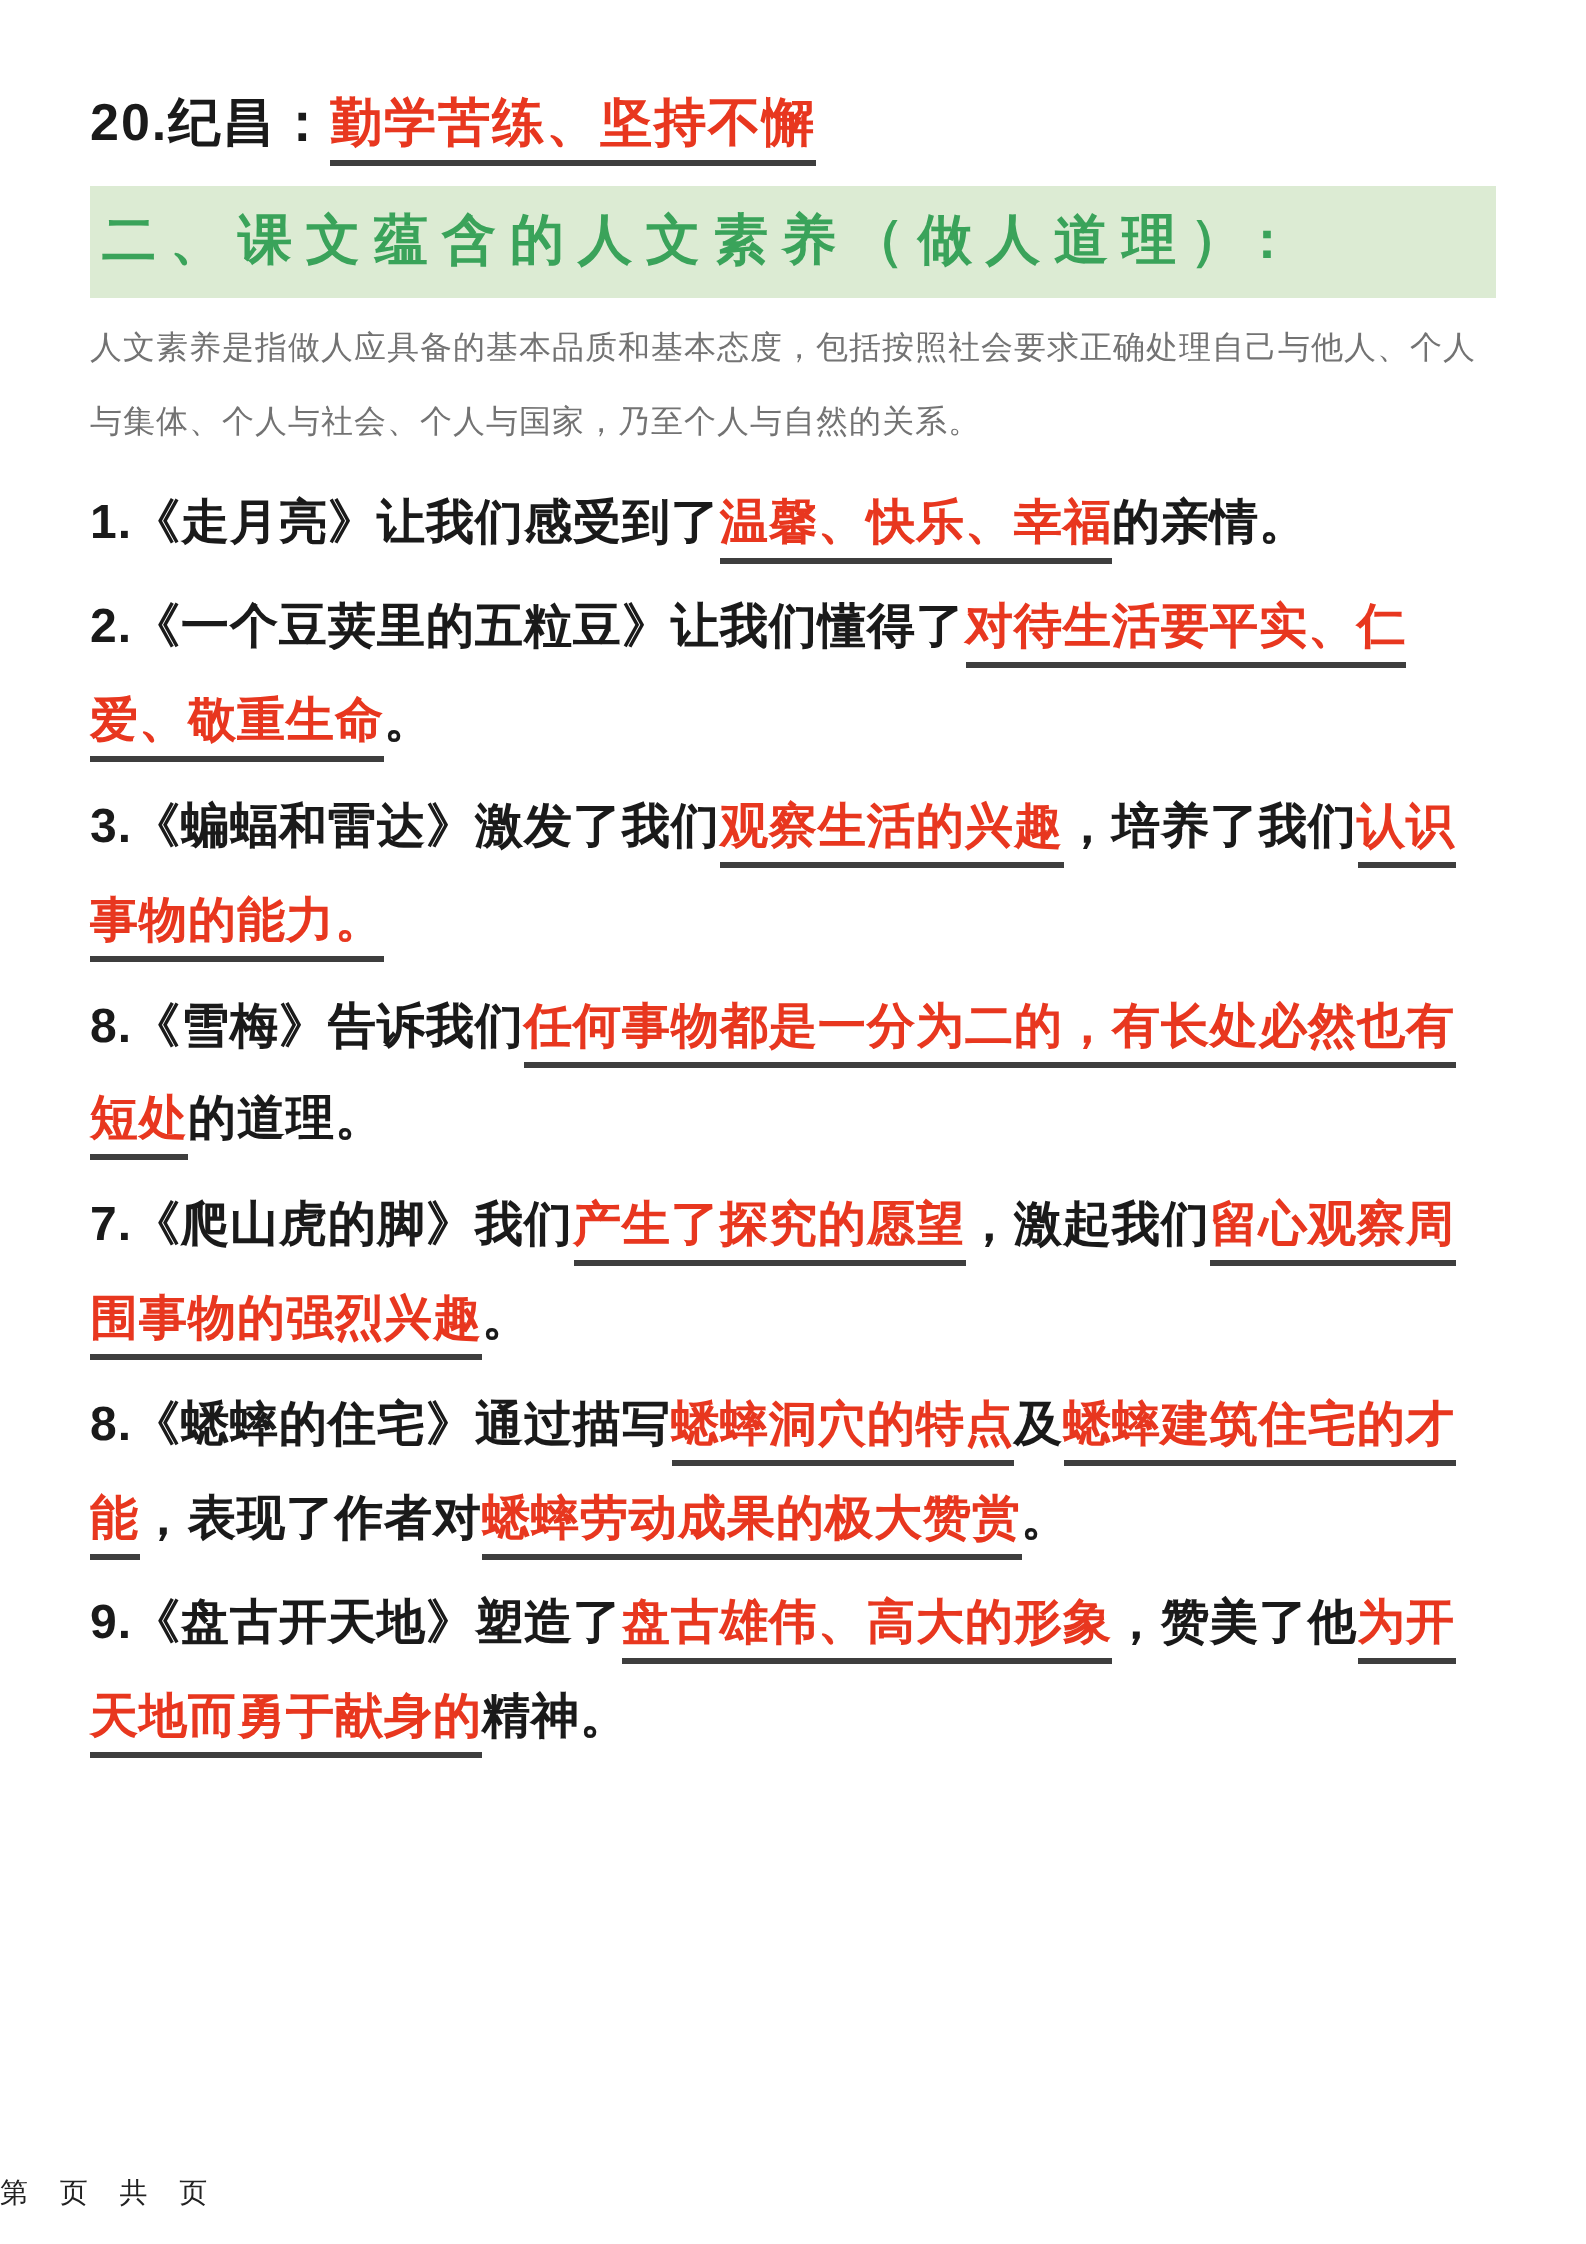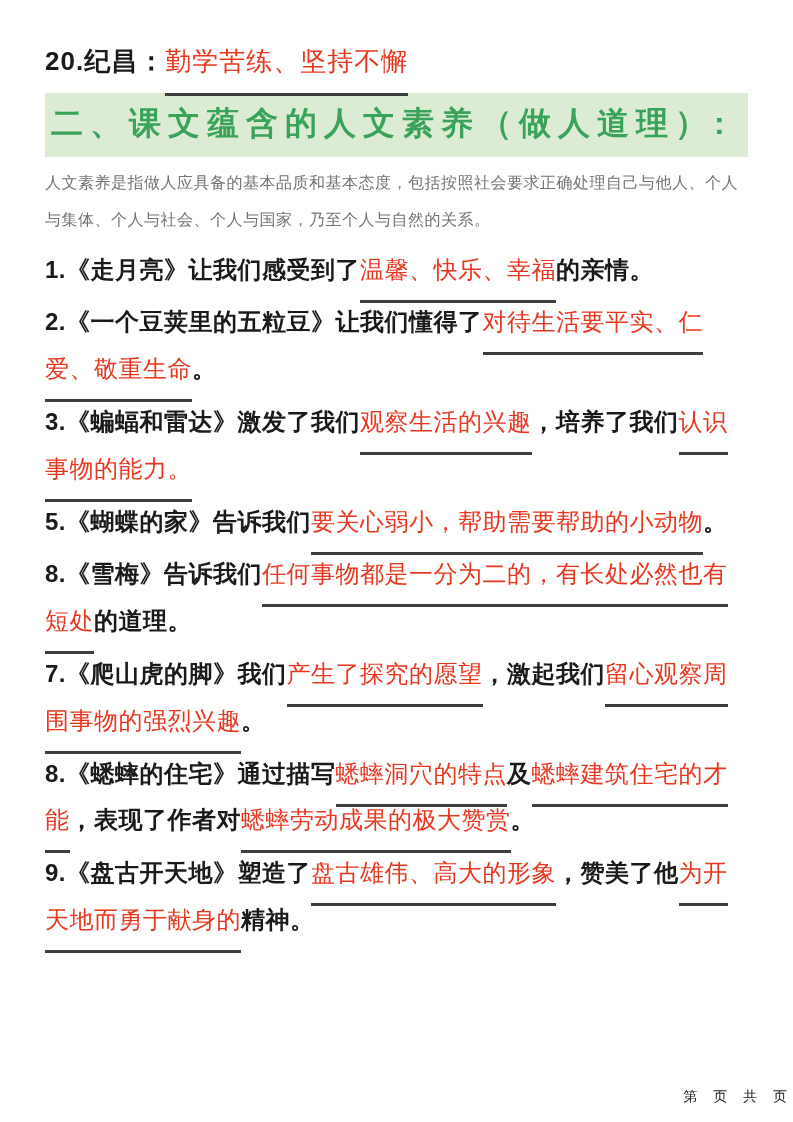--- a/index.html
+++ b/index.html
@@ -20,28 +20,28 @@
   }
   .topline {
     margin: 0 0 14px 0;
     font-size: 26px;
     font-weight: 700;
     color: #1a1a1a;
     letter-spacing: 1px;
   }
   .hl {
     color: var(--red, #e8371f);
-    font-weight: 400;
+    font-weight: 700;
     border-bottom: 3px solid var(--underline, #3e3e3e);
-    padding-bottom: 17px;
+    padding-bottom: 4px;
   }
   .banner {
     background: var(--green-bg, #dcebd3);
     color: var(--green-text, #3aa35a);
-    font-size: 32px;
+    font-size: 27px;
     font-weight: 700;
     letter-spacing: 7px;
     padding: 9px 7px 11px 6px;
     margin: 0 0 8px 0;
   }
   .intro {
     margin: 0 0 8px 0;
     font-size: 16px;
     line-height: 2.3;
     color: #737373;
@@ -53,21 +53,21 @@
     line-height: 1.95;
     color: #1a1a1a;
     font-weight: 600;
     letter-spacing: 0.5px;
   }
   .footer {
     position: absolute;
     left: 0;
     bottom: 16px;
     width: 100%;
-    text-align: right;
+    text-align: left;
     font-size: 14px;
     letter-spacing: 6px;
     color: #222222;
   }
 </style>
 </head>
 <body>
 
 <div class="page">
 
@@ -76,21 +76,20 @@
   <div class="banner">
     <span>二、课文蕴含的人文素养（做人道理）:</span>
   </div>
 
   <p class="intro">人文素养是指做人应具备的基本品质和基本态度，包括按照社会要求正确处理自己与他人、个人与集体、个人与社会、个人与国家，乃至个人与自然的关系。</p>
 
   <div class="items" id="items">
       <p><span>1.《走月亮》让我们感受到了</span><span class="hl">温馨、快乐、幸福</span><span>的亲情。</span></p>
       <p><span>2.《一个豆荚里的五粒豆》让我们懂得了</span><span class="hl">对待生活要平实、仁爱、敬重生命</span><span>。</span></p>
       <p><span>3.《蝙蝠和雷达》激发了我们</span><span class="hl">观察生活的兴趣</span><span>，培养了我们</span><span class="hl">认识事物的能力。</span></p>
-      <p><span>5.《蝴蝶的家》告诉我们</span><span class="hl">要关心弱小，帮助需要帮助的小动物</span><span>。</span></p>
       <p><span>8.《雪梅》告诉我们</span><span class="hl">任何事物都是一分为二的，有长处必然也有短处</span><span>的道理。</span></p>
       <p><span>7.《爬山虎的脚》我们</span><span class="hl">产生了探究的愿望</span><span>，激起我们</span><span class="hl">留心观察周围事物的强烈兴趣</span><span>。</span></p>
       <p><span>8.《蟋蟀的住宅》通过描写</span><span class="hl">蟋蟀洞穴的特点</span><span>及</span><span class="hl">蟋蟀建筑住宅的才能</span><span>，表现了作者对</span><span class="hl">蟋蟀劳动成果的极大赞赏</span><span>。</span></p>
       <p><span>9.《盘古开天地》塑造了</span><span class="hl">盘古雄伟、高大的形象</span><span>，赞美了他</span><span class="hl">为开天地而勇于献身的</span><span>精神。</span></p>
     </div>
 
   <div class="footer">第 页 共 页</div>
 
 </div>
 

